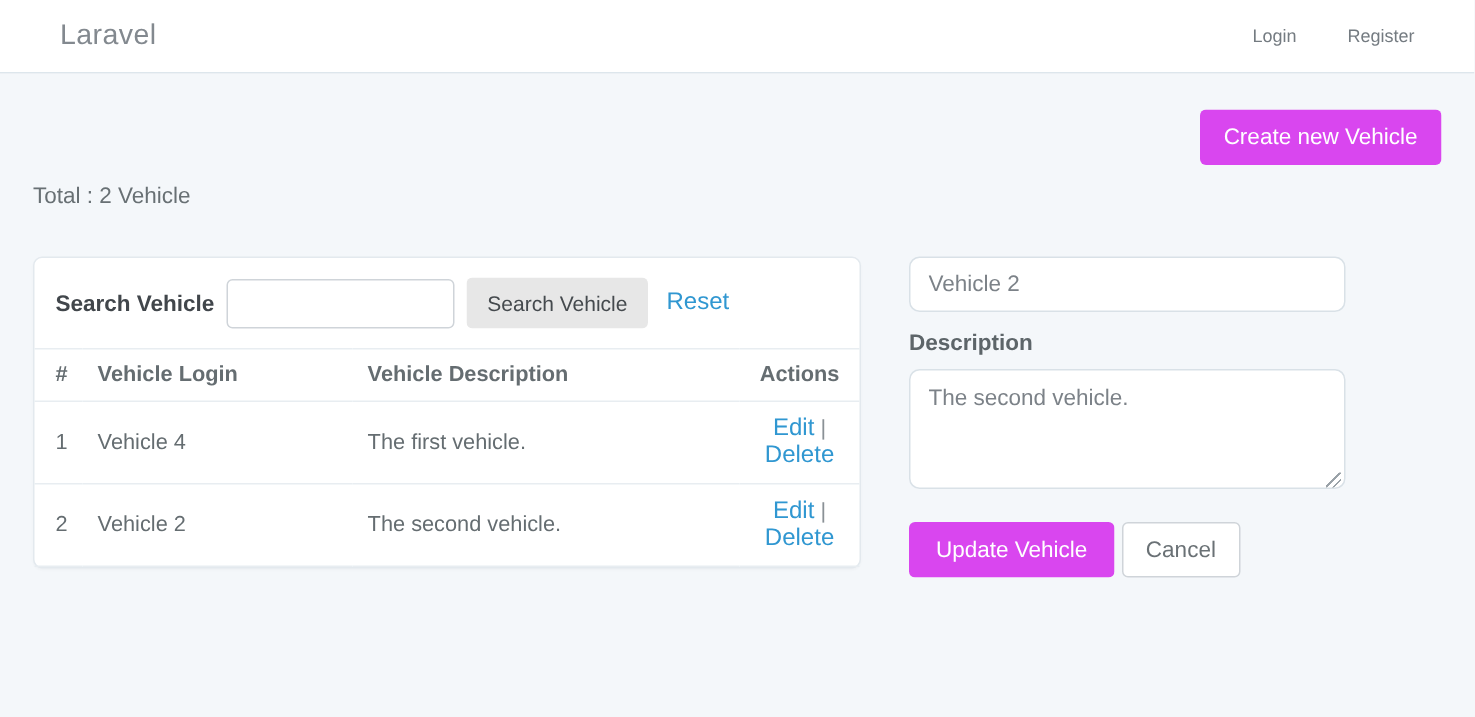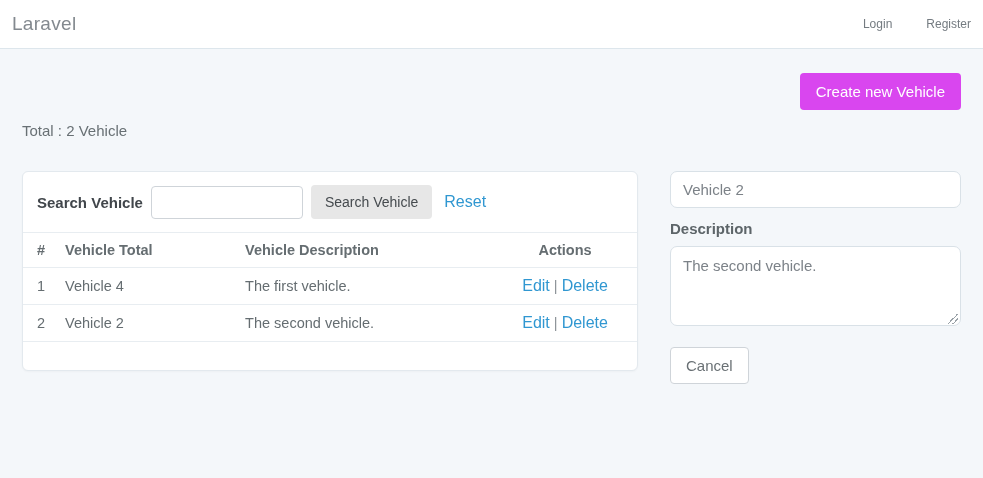--- a/index.html
+++ b/index.html
@@ -12,21 +12,21 @@
   }
 
   
   .navbar {
     height: 49px;
     background: #ffffff;
     border-bottom: 1px solid #dde6ec;
     display: flex;
     align-items: center;
     justify-content: space-between;
-    padding: 0 12px;
+    padding: 0 40px;
   }
   .brand {
     font-size: 19px;
     color: #83898f;
     letter-spacing: 0.3px;
     text-decoration: none;
     cursor: pointer;
   }
   .nav-links { display: flex; gap: 34px; }
   .nav-link {
@@ -67,26 +67,25 @@
 
   .columns {
     display: flex;
     gap: 32px;
     margin-top: 32px;
     align-items: flex-start;
   }
 
   
   .card {
-    width: 616px;
+    width: 552px;
     background: #ffffff;
     border: 1px solid #e3e9ee;
     border-radius: 6px;
     box-shadow: 0 1px 2px rgba(0,0,0,0.03);
-    padding-bottom: 28px;
   }
   .search-row {
     display: flex;
     align-items: center;
     gap: 8px;
     padding: 13px 14px;
   }
   .search-label {
     font-size: 15px;
     font-weight: bold;
@@ -227,21 +226,21 @@
         <span class="search-label">Search Vehicle</span>
         <input type="text" class="search-input" value="" style="">
         <button class="btn btn-gray">Search Vehicle</button>
         <a class="link reset-link">Reset</a>
       </div>
 
       <table>
         <thead>
           <tr>
             <th class="col-num">#</th>
-            <th class="col-name">Vehicle Total</th>
+            <th class="col-name">Vehicle Login</th>
             <th class="col-desc">Vehicle Description</th>
             <th class="col-act">Actions</th>
           </tr>
         </thead>
         <tbody>
           <tr>
             <td class="col-num">1</td>
             <td class="col-name">Vehicle 4</td>
             <td class="col-desc">The first vehicle.</td>
             <td class="col-act">
@@ -267,18 +266,19 @@
     <div class="form-col">
       <input type="text" class="form-input" value="Vehicle 2" style="">
 
       <div class="form-label field-gap">Description</div>
       <div class="textarea-wrap">
         <textarea class="form-textarea" style="">The second vehicle.</textarea>
         <div class="resize-grip"></div>
       </div>
 
       <div class="form-buttons">
+        <button class="btn btn-green btn-update">Update Vehicle</button>
         <button class="btn btn-cancel">Cancel</button>
       </div>
     </div>
 
   </div>
 </div>
 
 </body></html>

